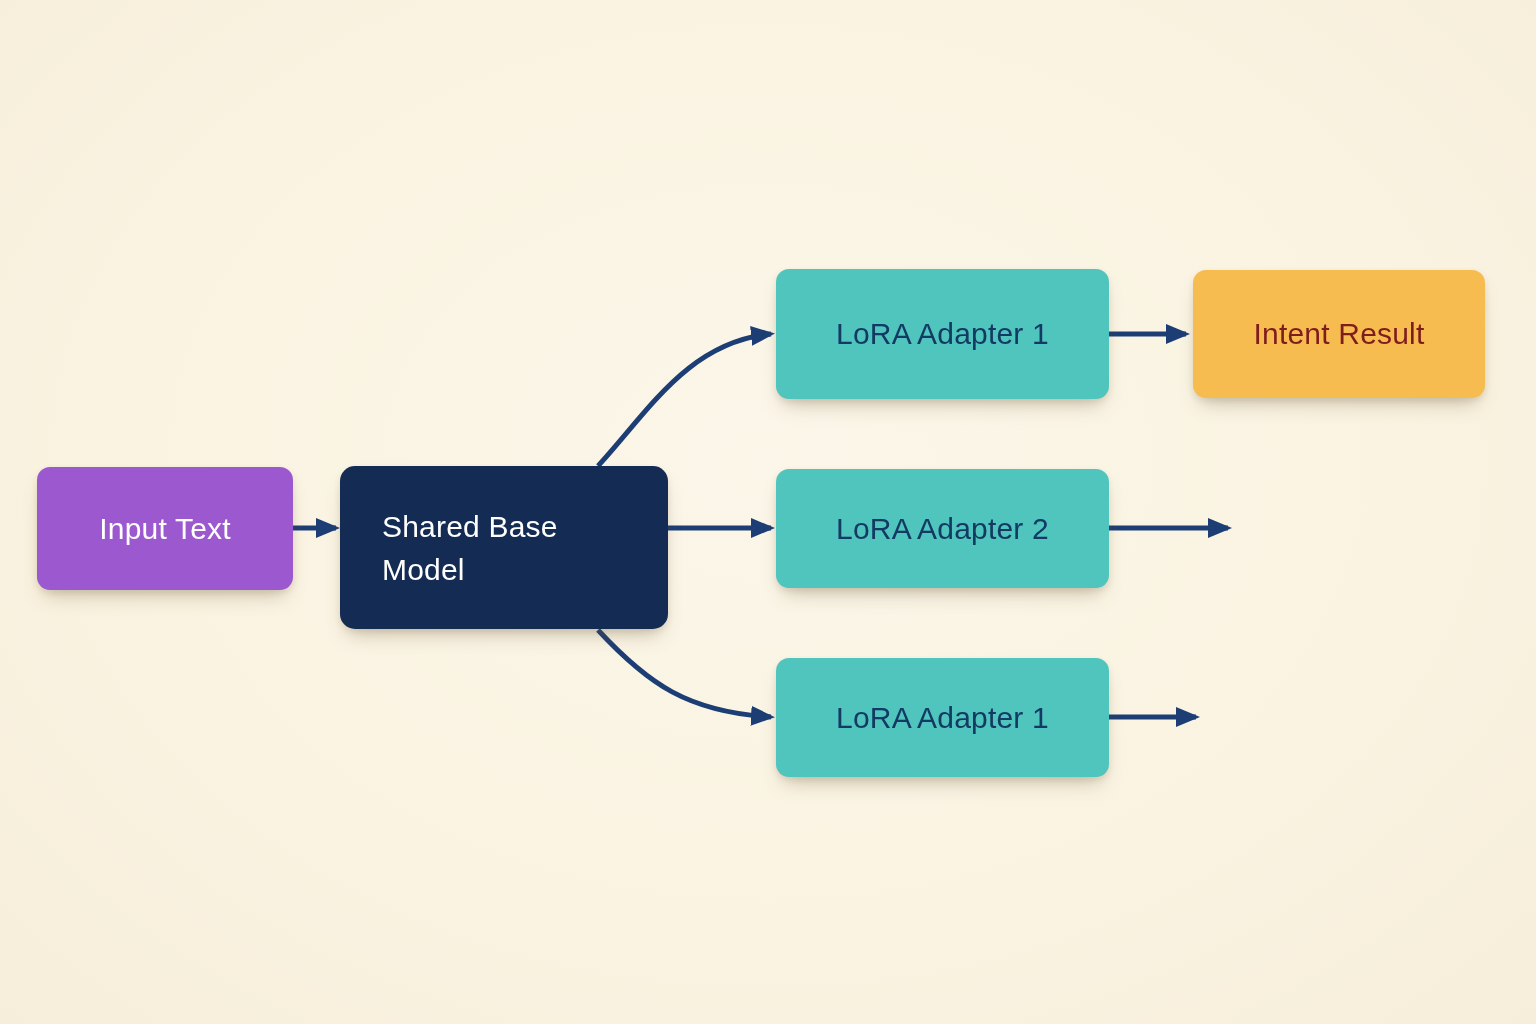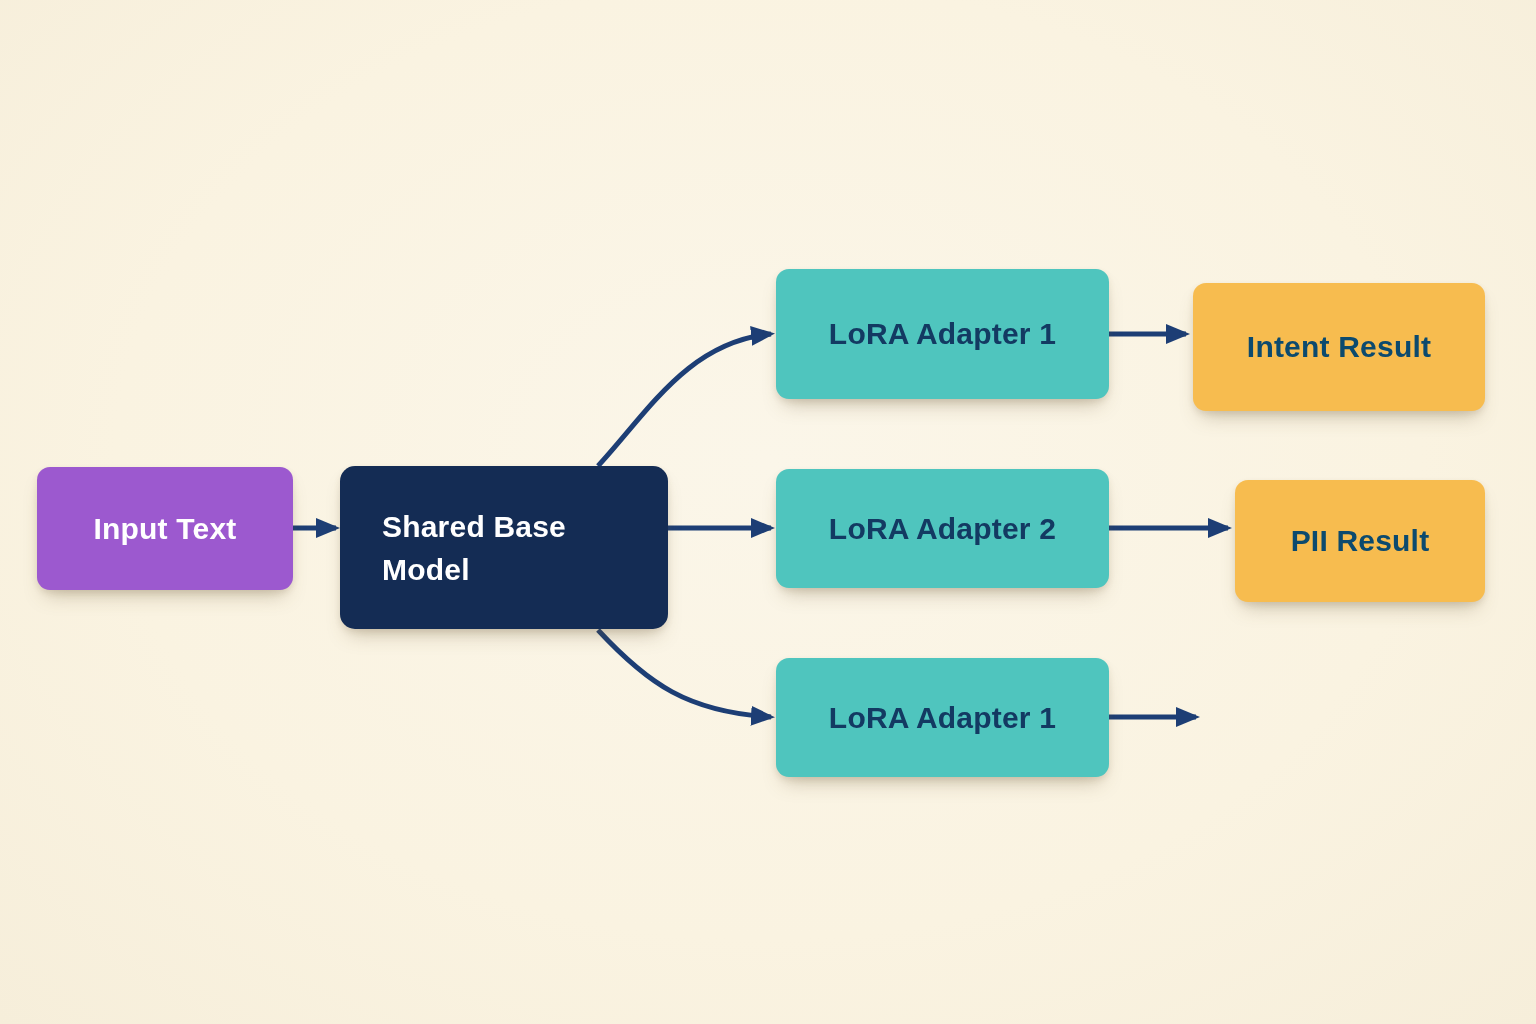--- a/index.html
+++ b/index.html
@@ -23,21 +23,21 @@
     pointer-events: none;
   }
   .node {
     position: absolute;
     display: flex;
     align-items: center;
     justify-content: center;
     box-sizing: border-box;
     border-radius: 13px;
     font-size: 30px;
-    font-weight: 700;
+    font-weight: 400;
     letter-spacing: 0.2px;
     box-shadow: 0 12px 20px -8px rgba(104, 86, 50, 0.35), 0 3px 6px rgba(104, 86, 50, 0.12);
   }
   .node .label { pointer-events: none; }
 
   .node-input {
     left: 37px; top: 467px; width: 256px; height: 123px;
     background: #9C59CF;
     color: #FFFFFF;
   }
@@ -55,22 +55,21 @@
     left: 776px; width: 333px;
     background: #4FC5BE;
     color: #133A62;
   }
   .node-a1 { top: 269px; height: 130px; }
   .node-a2 { top: 469px; height: 119px; }
   .node-a3 { top: 658px; height: 119px; }
 
   .node-result {
     background: #F7BC4F;
-    color: #0c4a6e;
-    margin-top: 13px;
+    color: #7f1d1d;
   }
   .node-r1 { left: 1193px; top: 270px; width: 292px; height: 128px; }
   .node-r2 { left: 1235px; top: 467px; width: 250px; height: 122px; }
   .node-r3 { left: 1203px; top: 657px; width: 282px; height: 120px; }
 </style>
 </head>
 <body>
 
 <div class="stage">
 
@@ -108,18 +107,15 @@
   </div>
 
   <div class="node node-teal node-a3">
     <span class="label">LoRA Adapter 1</span>
   </div>
 
   <div class="node node-result node-r1">
     <span class="label">Intent Result</span>
   </div>
 
-  <div class="node node-result node-r2">
-    <span class="label">PII Result</span>
-  </div>
 
 
 </div>
 
 </body></html>

